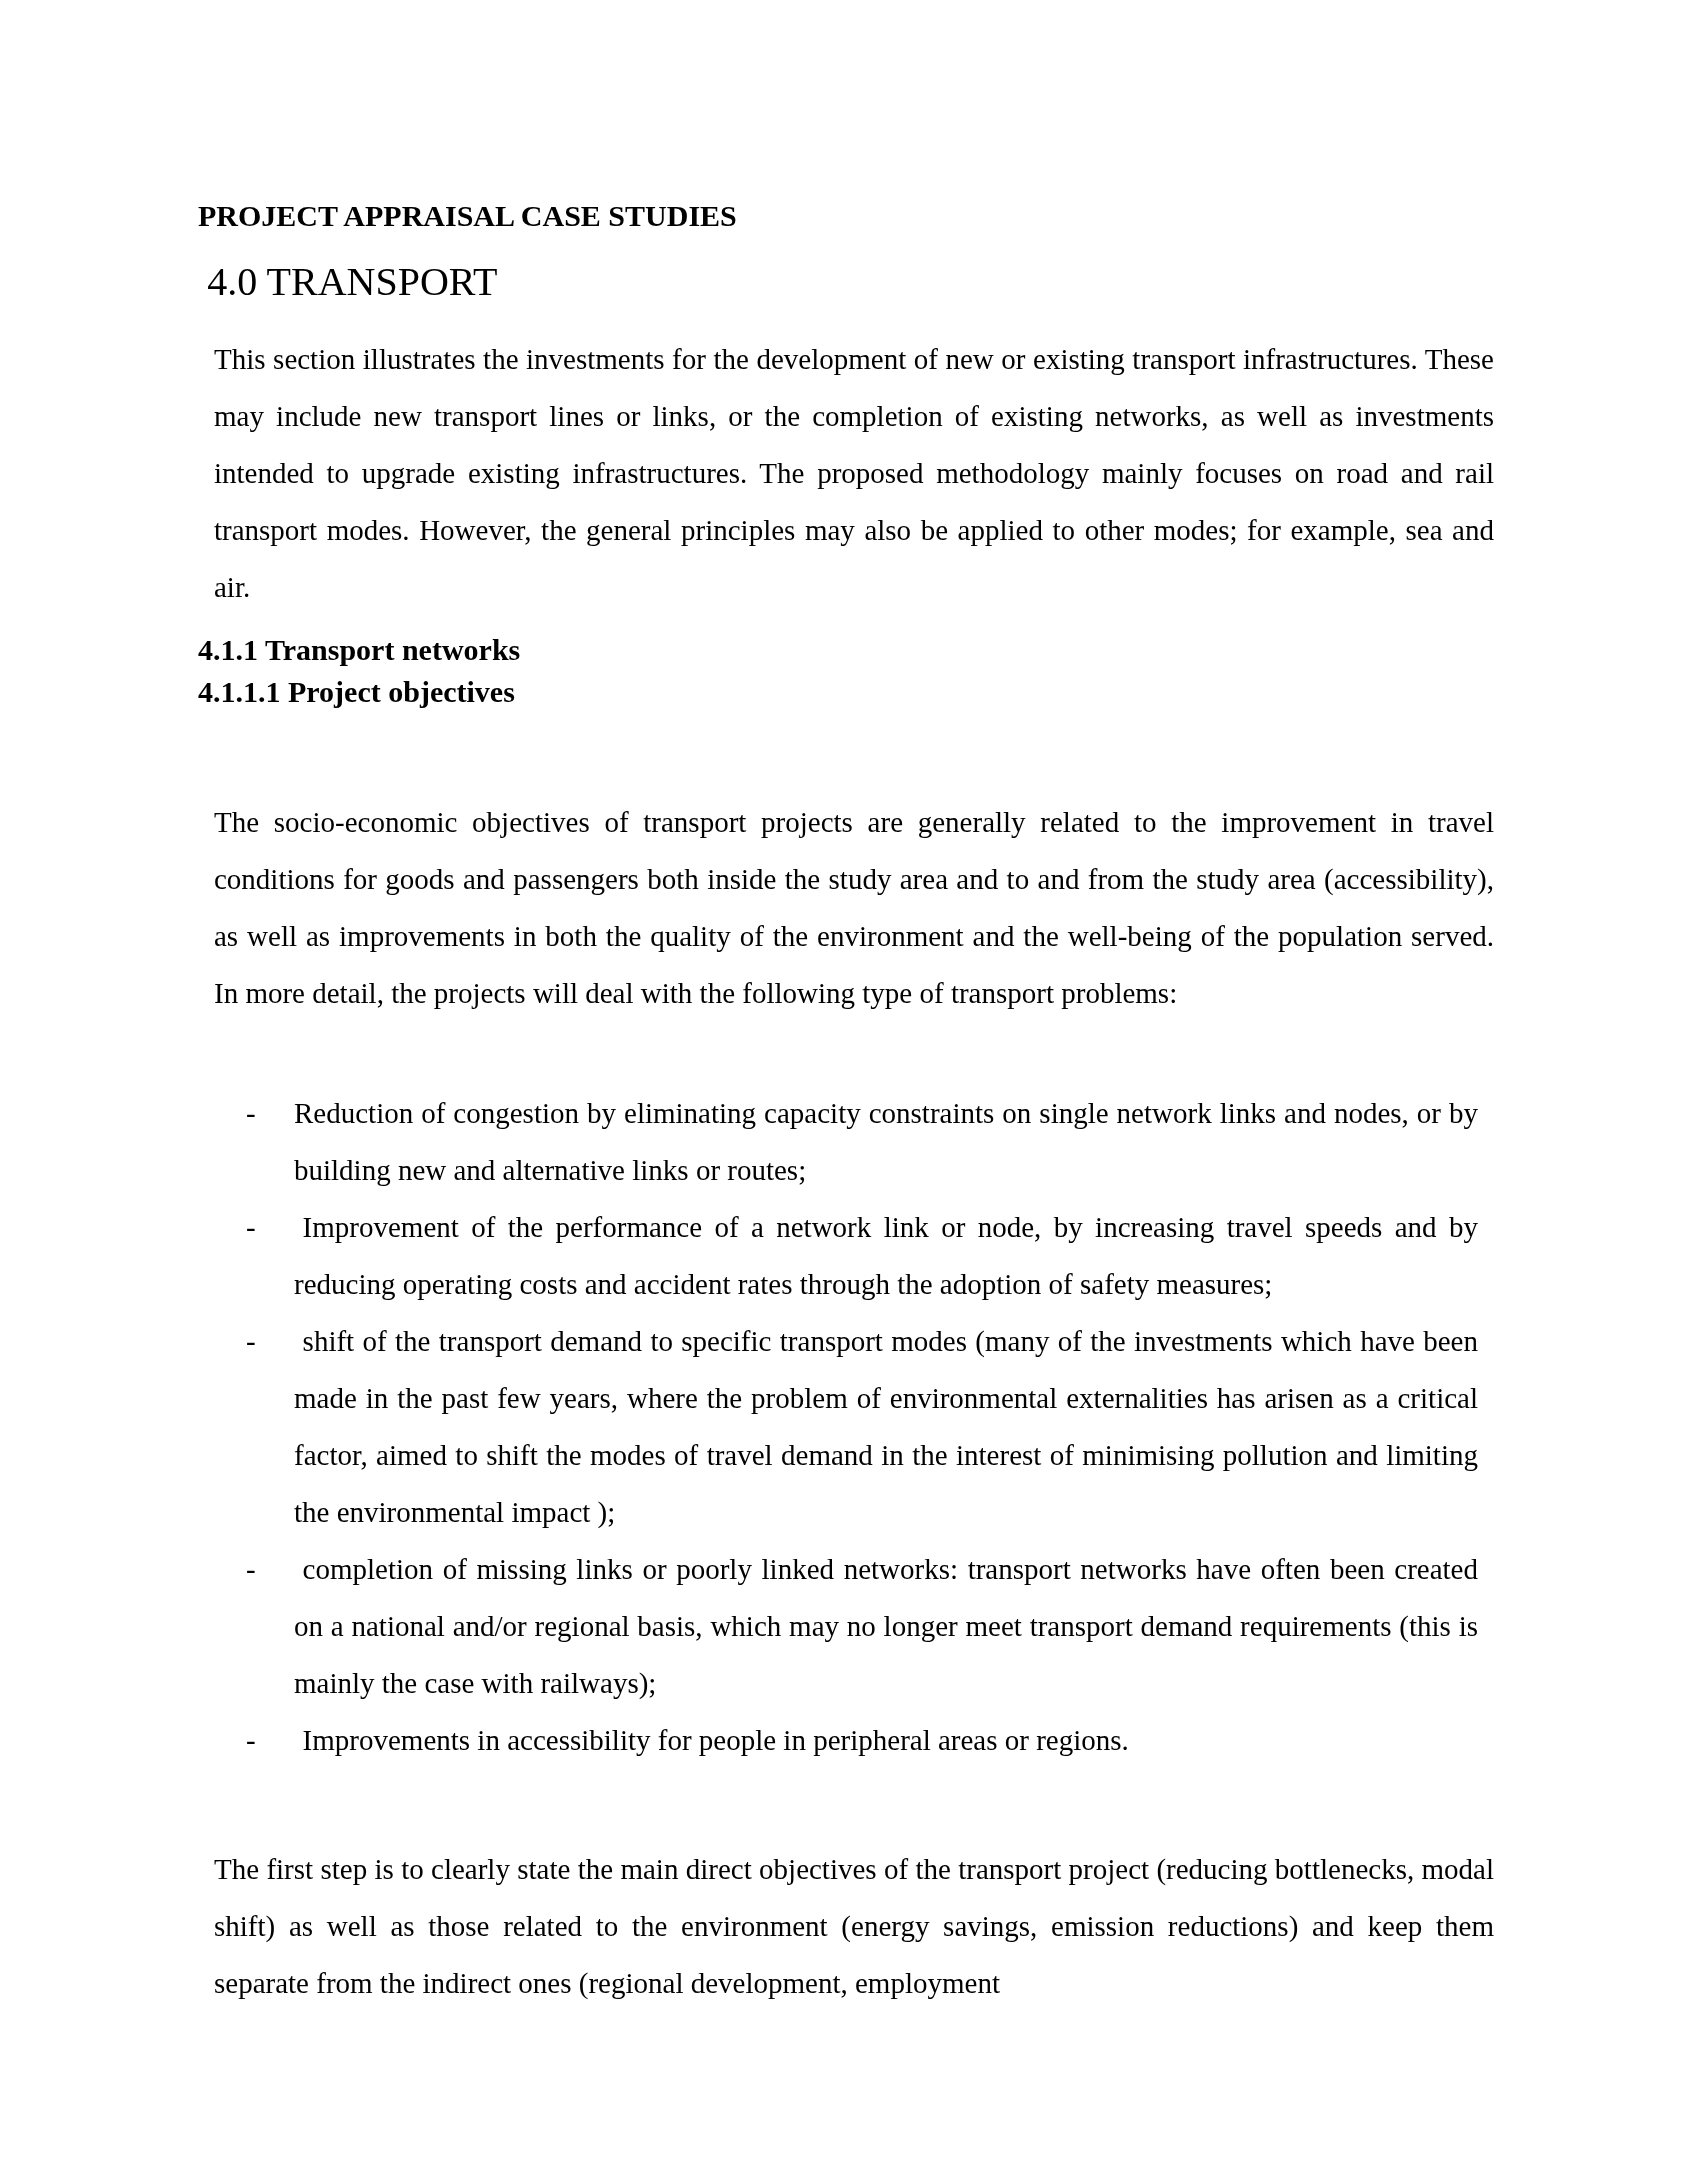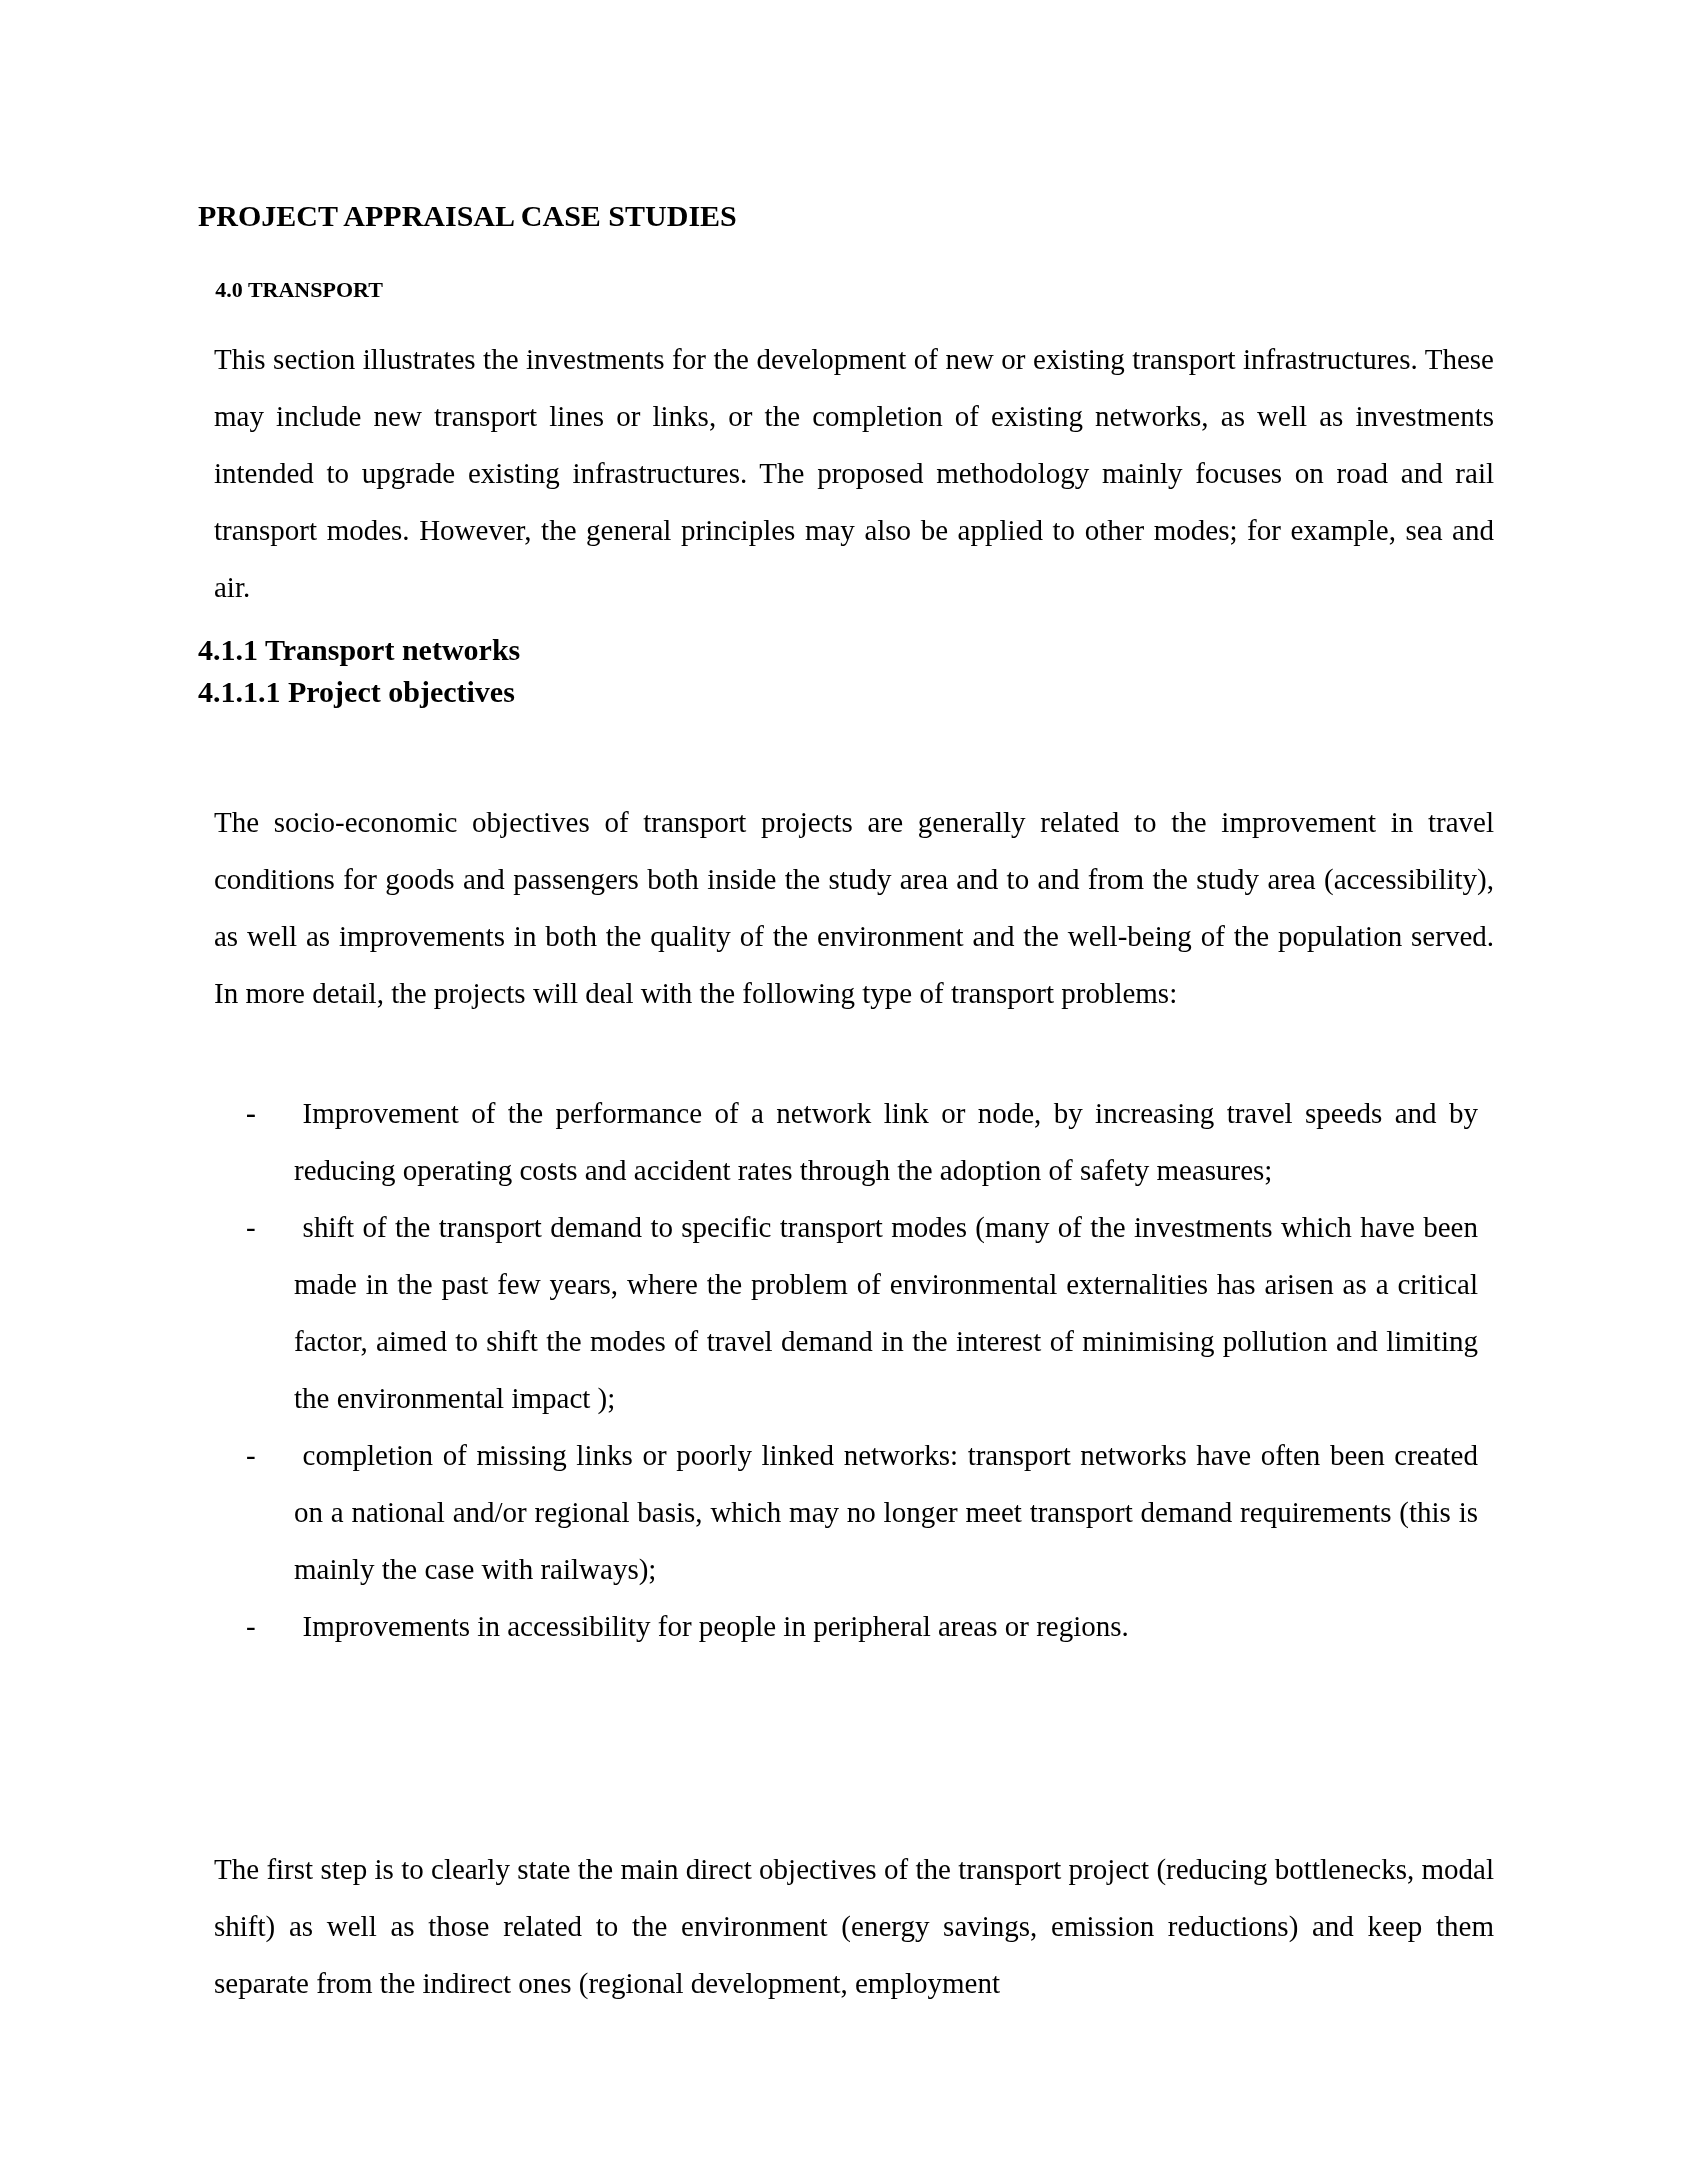--- a/index.html
+++ b/index.html
@@ -28,24 +28,24 @@
       width: 100%;
       font-weight: bold;
       font-size: 30px;
       line-height: 40px;
       margin: 0;
     }
     .h-section {
       position: absolute;
       left: 5.3px;
       top: 258px;
-      font-weight: bold;
-      font-size: 22px;
+      font-weight: normal;
+      font-size: 40px;
       line-height: 40px;
-      margin: 12px;
+      margin: 4px;
     }
     .para {
       position: absolute;
       left: 0;
       width: 1280px;
       font-size: 29px;
       line-height: 57px;
       text-align: justify;
       margin: 16px;
     }
@@ -100,20 +100,21 @@
 
   <h3 class="h-sub h1">4.1.1 Transport networks</h3>
 
   <h4 class="h-sub h2">4.1.1.1 Project objectives</h4>
 
   <p class="para objectives">The socio-economic objectives of transport projects are generally related to the improvement in travel conditions for goods and passengers both inside the study area and to and from the study area (accessibility), as well as improvements in both the quality of the environment and the well-being of the population served. In more detail, the projects will deal with the following type of transport problems:</p>
 
   <ul class="bullets">
     <li class="bullet">
       <span class="dash">-</span>
+      <span class="btext">Reduction of congestion by eliminating capacity constraints on single network links and nodes, or by building new and alternative links or routes;</span>
     </li>
     <li class="bullet">
       <span class="dash">-</span>
       <span class="btext indented">Improvement of the performance of a network link or node, by increasing travel speeds and by reducing operating costs and accident rates through the adoption of safety measures;</span>
     </li>
     <li class="bullet">
       <span class="dash">-</span>
       <span class="btext indented">shift of the transport demand to specific transport modes (many of the investments which have been made in the past few years, where the problem of environmental externalities has arisen as a critical factor, aimed to shift the modes of travel demand in the interest of minimising pollution and limiting the environmental impact );</span>
     </li>
     <li class="bullet">

